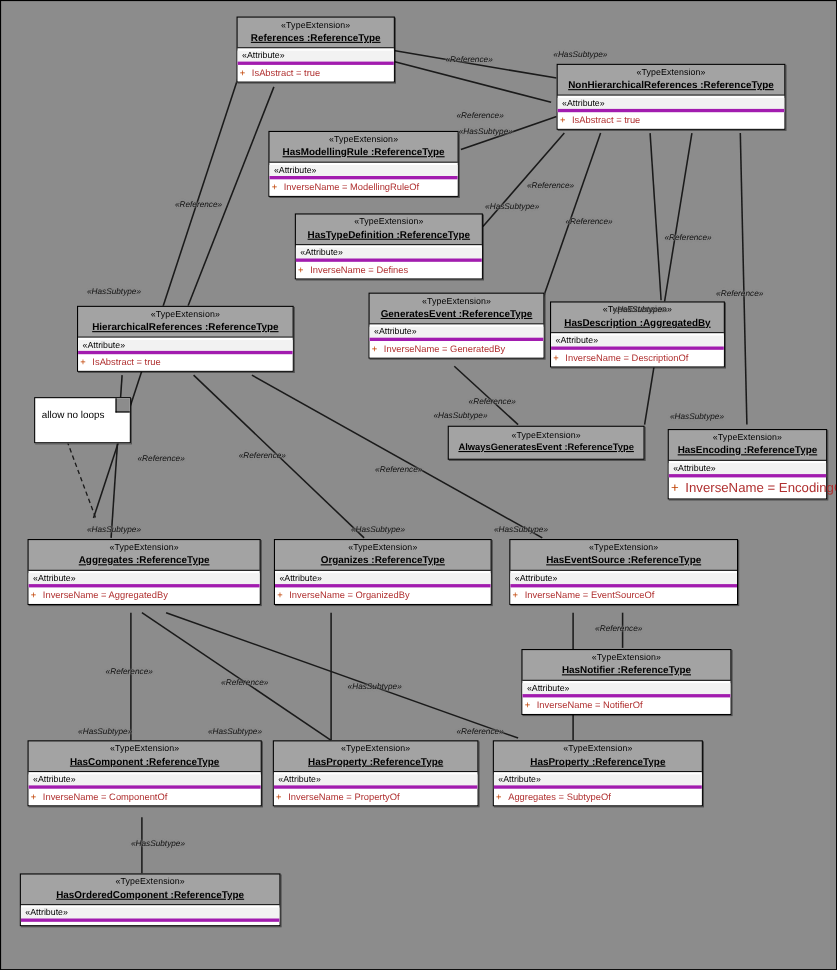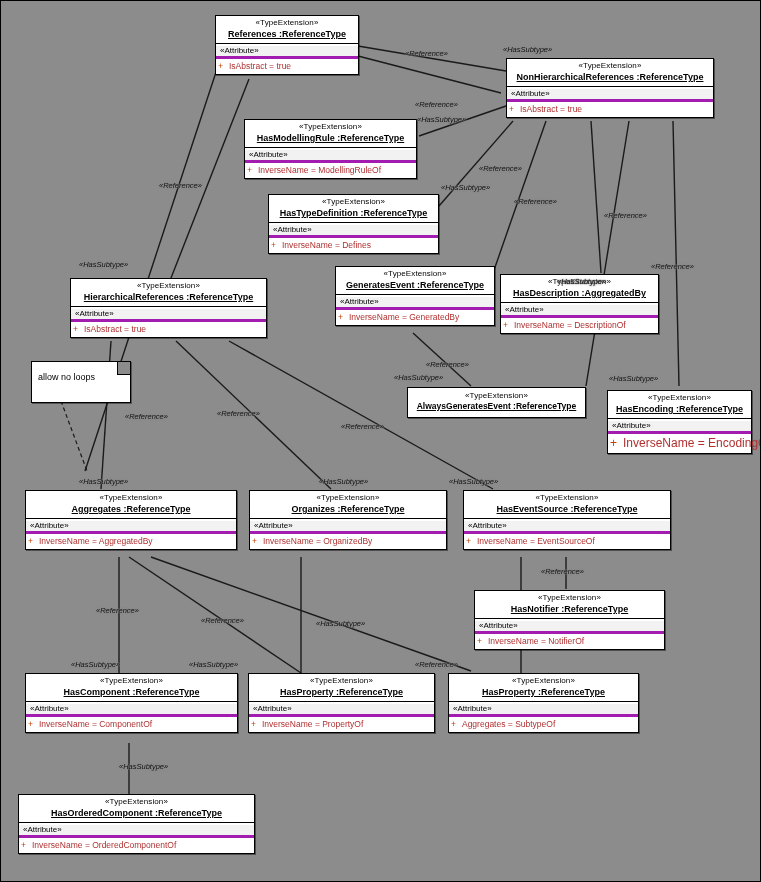--- a/index.html
+++ b/index.html
@@ -10,21 +10,21 @@
     background:#8c8c8c;
     border:1px solid #000;
     box-sizing:border-box;
     overflow:hidden;
   }
   #edges{position:absolute;left:0;top:0;width:761px;height:882px;}
 
   
   .uml{
     position:absolute;
-    background:#ffffff;
+    background:#a3a3a3;
     border:1px solid #000;
     box-sizing:border-box;
     box-shadow:1px 1px 0 rgba(0,0,0,.45);
     z-index:5;
   }
   .uml .head{
     padding:3px 4px 4px 4px;
     text-align:center;
     line-height:1.12;
   }
@@ -339,25 +339,24 @@
   </div>
 
   <div class="uml" style="left:17px;top:793px;width:237px;">
     <div class="head">
       <span class="stereo">«TypeExtension»</span>
       <span class="name">HasOrderedComponent :ReferenceType</span>
     </div>
     <div class="sep"></div>
     <div class="compart">
       <div class="attr-hdr">«Attribute»</div>
-      <div class="attr-row"><span class="plus">+</span><span>InverseName = OrderedComponentOf</span></div>
-    </div>
-  </div>
-
-  <div class="note" style="left:30px;top:360px;width:100px;height:42px;">
+    </div>
+  </div>
+
+  <div class="note" style="left:30px;top:360px;width:88px;height:42px;">
     <div class="fold"></div>
     <div class="txt">allow no loops</div>
   </div>
 
   <span class="elabel" style="left:404px;top:48px;">«Reference»</span>
   <span class="elabel" style="left:502px;top:44px;">«HasSubtype»</span>
   <span class="elabel" style="left:414px;top:99px;">«Reference»</span>
   <span class="elabel" style="left:416px;top:114px;">«HasSubtype»</span>
   <span class="elabel" style="left:158px;top:180px;">«Reference»</span>
   <span class="elabel" style="left:478px;top:163px;">«Reference»</span>

